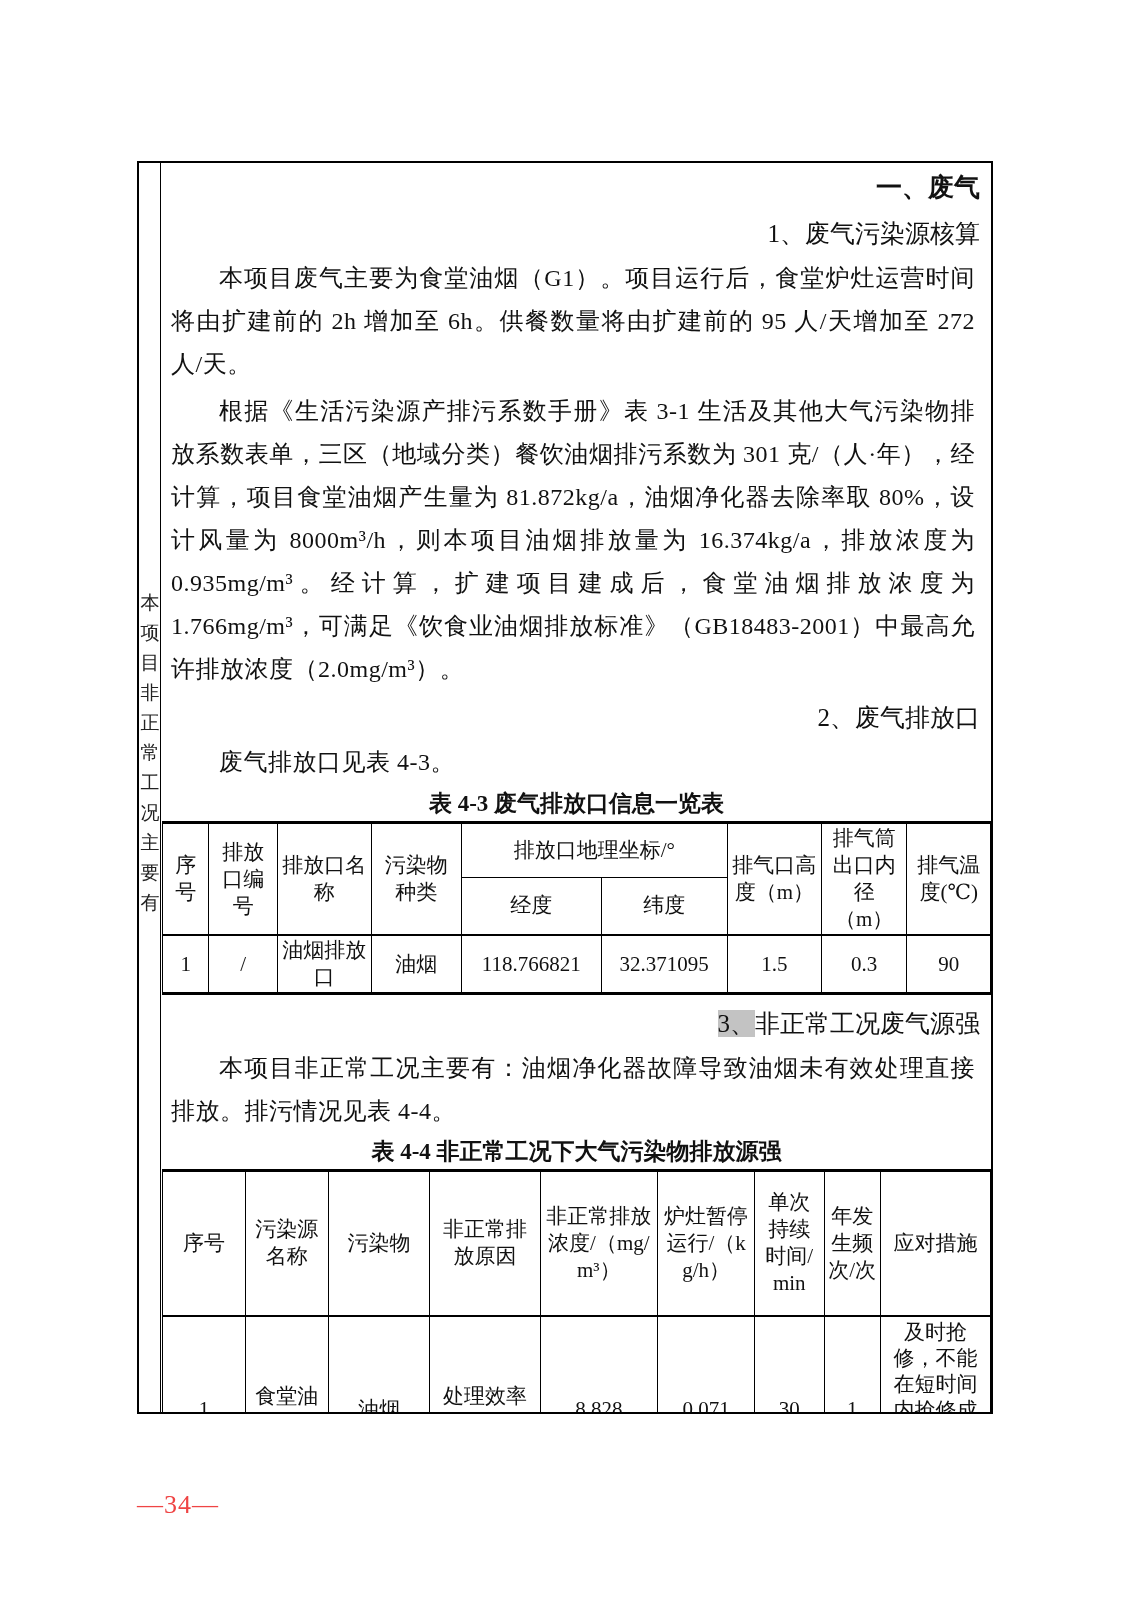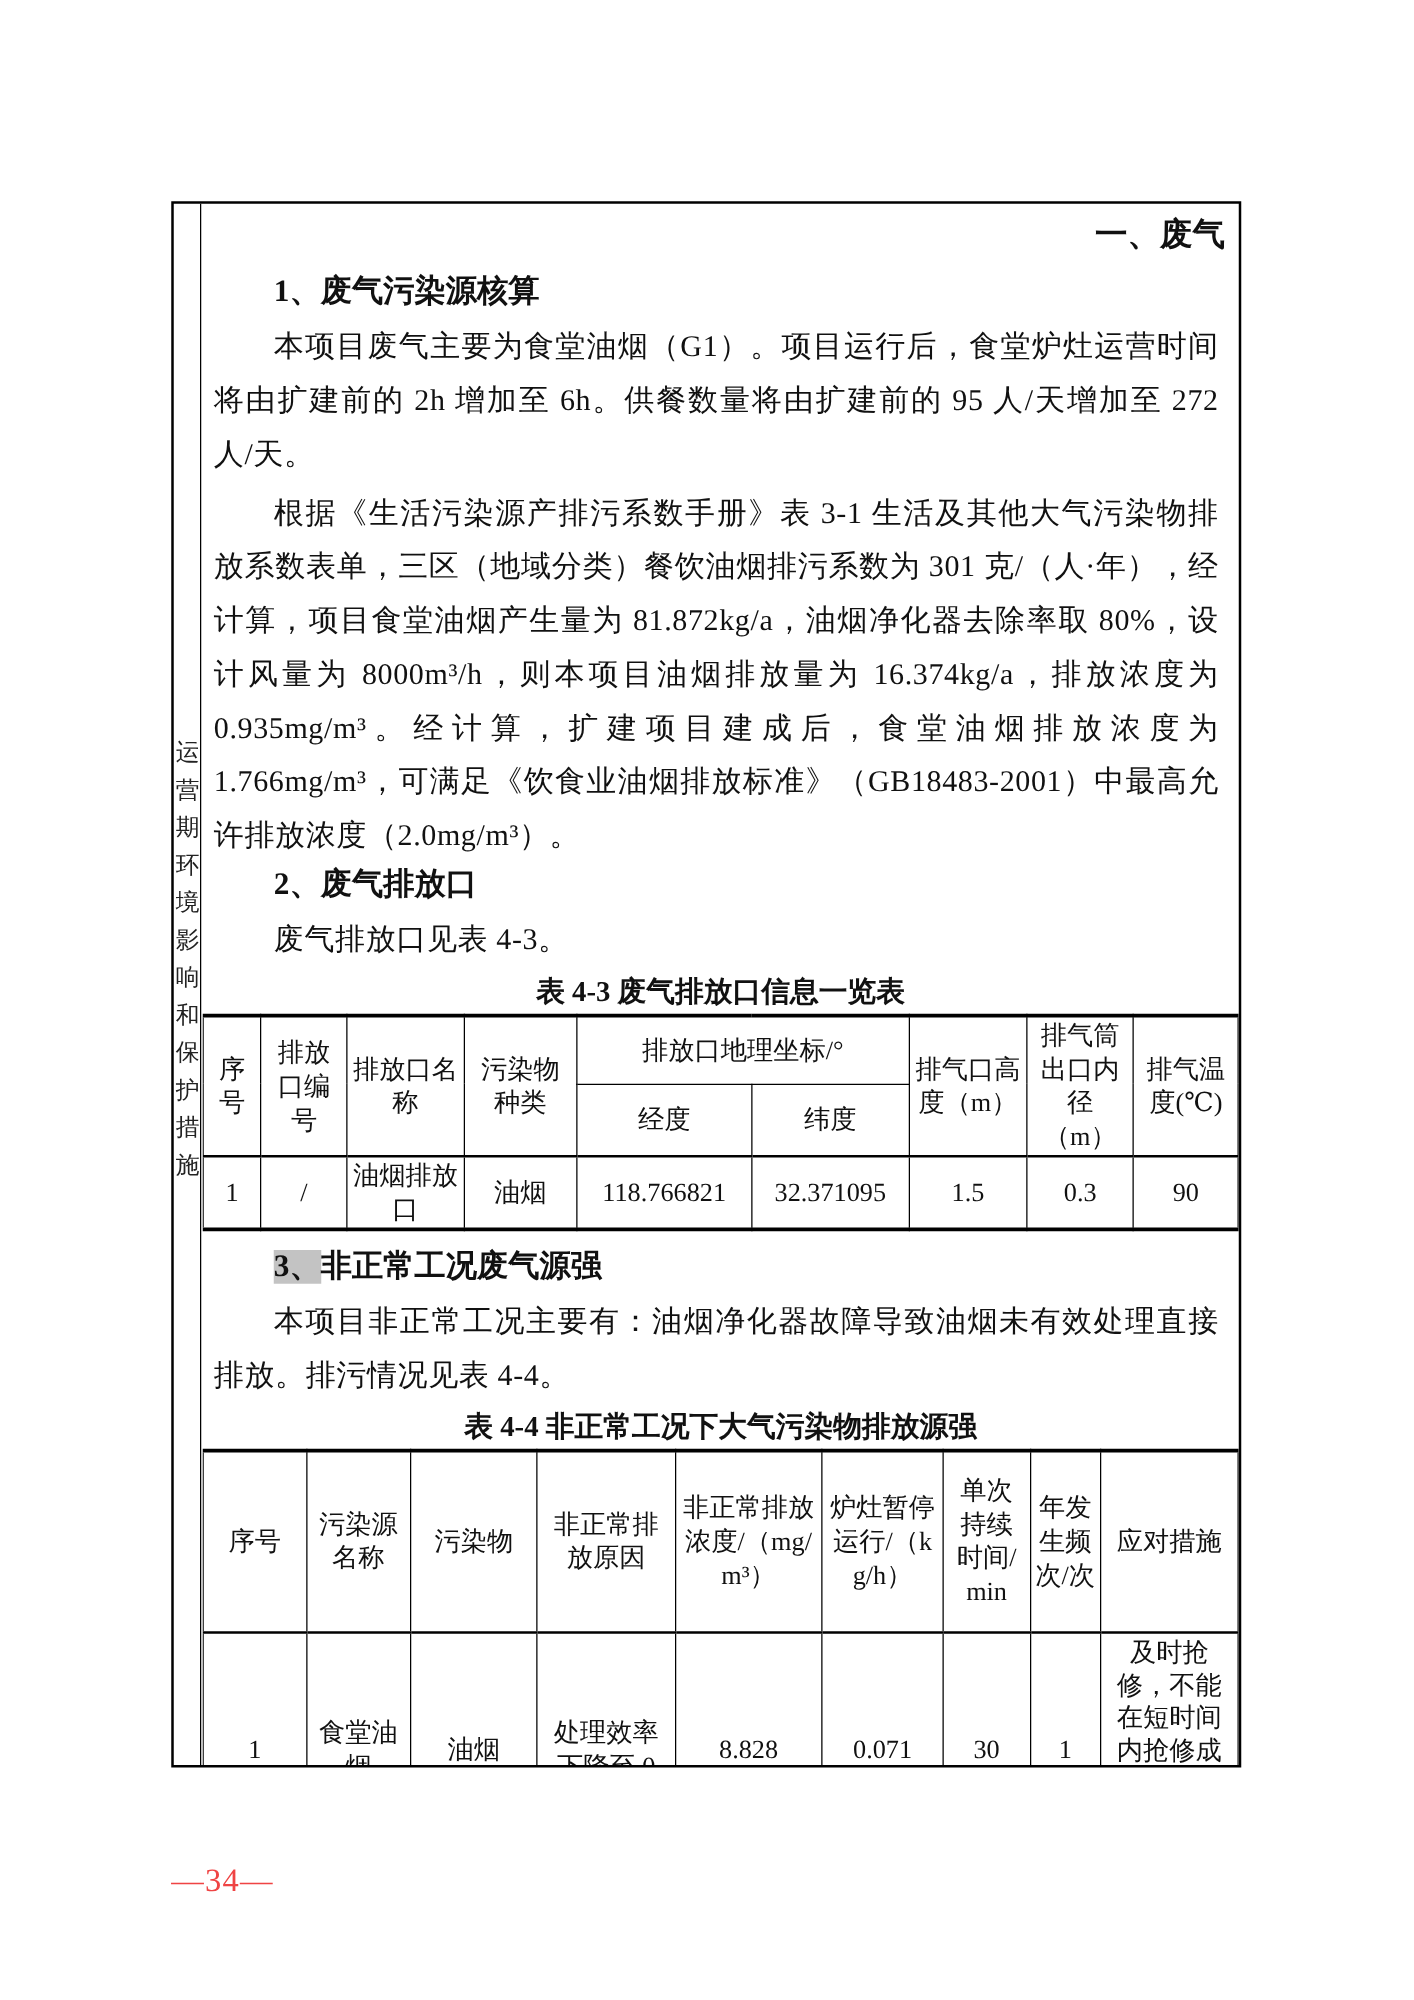--- a/index.html
+++ b/index.html
@@ -28,24 +28,24 @@
     position:absolute; left:23px; top:0; right:0; bottom:0;
     padding-top:2px; overflow:hidden;
   }
 
   .h1 {
     font-weight:bold; font-size:26px; line-height:34px;
     margin:6px 11px 0 9px;
     text-align:right;
   }
   .h2 {
-    font-weight:bold; font-size:25px; line-height:34px;
-    margin:12px 11px 0 9px; text-indent:48px;
-  }
-  .h2.tight { margin-top:0; }
+    font-weight:normal; font-size:25px; line-height:34px;
+    margin:12px 11px 0 9px; text-indent:48px;text-align:right;
+  }
+  .h2.tight { margin-top:10px; }
   .hl { background:#c3c3c3; }
 
   p.body {
     font-size:24px; line-height:43px; text-align:justify;
     margin:4px 16px 0 9px; text-indent:48px;
     letter-spacing:0.5px;
   }
   p.body.after-h { margin-top:6px; }
 
   .tbl-title {
@@ -79,21 +79,21 @@
   }
 </style>
 </head>
 <body>
 
 <div class="page">
 
   <div class="doc-box">
 
     <div class="side-col">
-      <div class="side-text">运营期环境影响和保护措施</div>
+      <div class="side-text">本项目非正常工况主要有</div>
     </div>
 
     <div class="content">
 
       <div class="h1">一、废气</div>
 
       <div class="h2">1、废气污染源核算</div>
 
       <p class="body after-h">本项目废气主要为食堂油烟（G1）。项目运行后，食堂炉灶运营时间将由扩建前的 2h 增加至 6h。供餐数量将由扩建前的 95 人/天增加至 272 人/天。</p>
 

